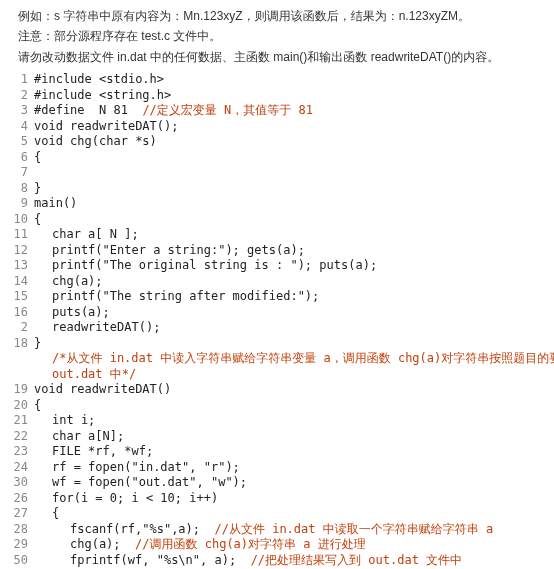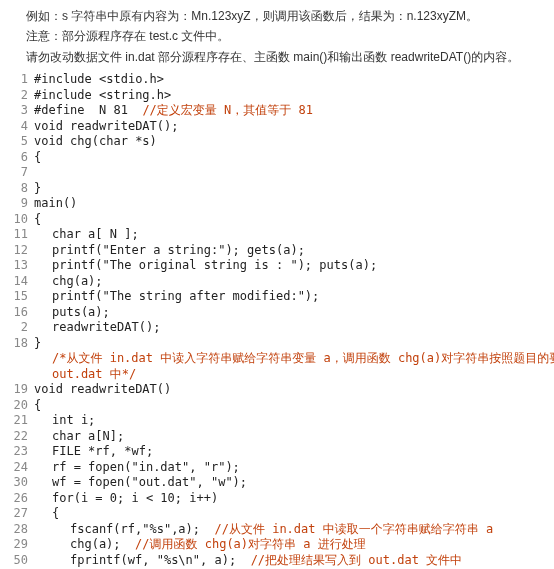--- a/index.html
+++ b/index.html
@@ -1,33 +1,33 @@
 <!DOCTYPE html>
 <html><head>
 <meta charset="utf-8">
 <style>
 body{margin:0;padding:0;font-family:"Microsoft YaHei","SimSun",sans-serif;font-size:12px;color:#333;background:#fff;width:554px}
-.intro{padding:6px 26px 4px;line-height:1.7}
+.intro{padding:6px 18px 4px;line-height:1.7}
 .intro p{margin:0}
 .code-area{display:flex}
 .gutter{width:28px;flex-shrink:0;text-align:right;padding-right:6px;color:#888;font-family:Consolas,Menlo,monospace;font-size:12px;line-height:1.45}
 .gutter div{height:15.5px}
 .src{flex:1;font-family:Consolas,Menlo,monospace;font-size:12px;line-height:1.45;color:#222;white-space:pre}
 .src div{height:15.5px}
 .ind1{padding-left:18px}
 .ind2{padding-left:36px}
 .cmt{color:#c2410c}
 </style>
 </head>
 <body>
 
 <div class="intro">
 <p>例如：s 字符串中原有内容为：Mn.123xyZ，则调用该函数后，结果为：n.123xyZM。</p>
 <p>注意：部分源程序存在 test.c 文件中。</p>
-<p>请勿改动数据文件 in.dat 部分源程序存在、主函数 main()和输出函数 readwriteDAT()的内容。</p>
+<p>请勿改动数据文件 in.dat 中的任何数据、主函数 main()和输出函数 readwriteDAT()的内容。</p>
 </div>
 
 <div class="code-area">
 <div class="gutter" id="gutter">
       <div>1</div>
       <div>2</div>
       <div>3</div>
       <div>4</div>
       <div>5</div>
       <div>6</div>

